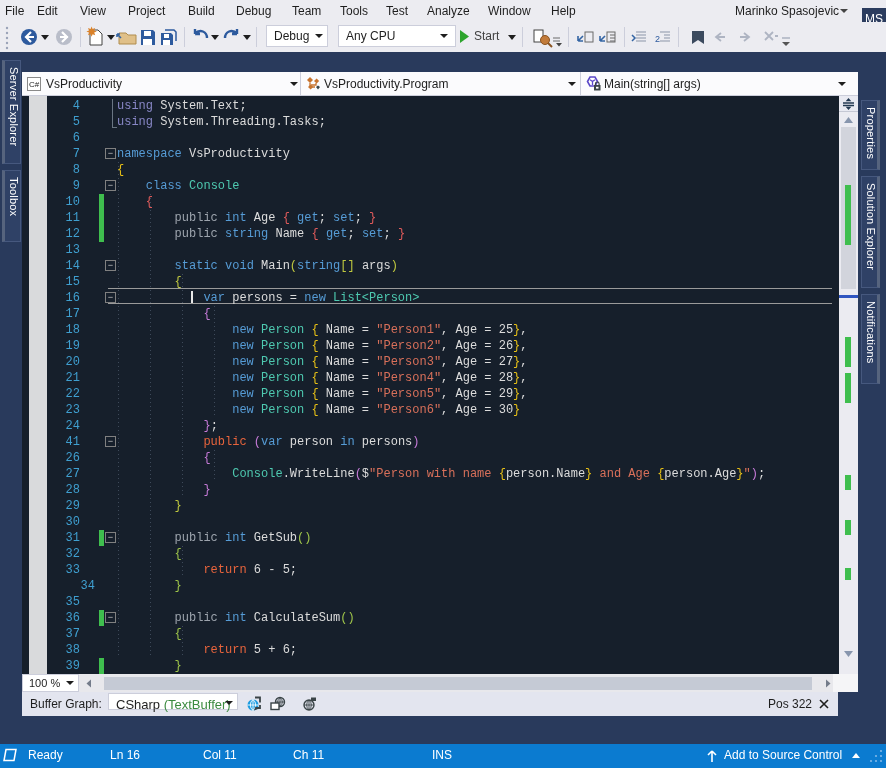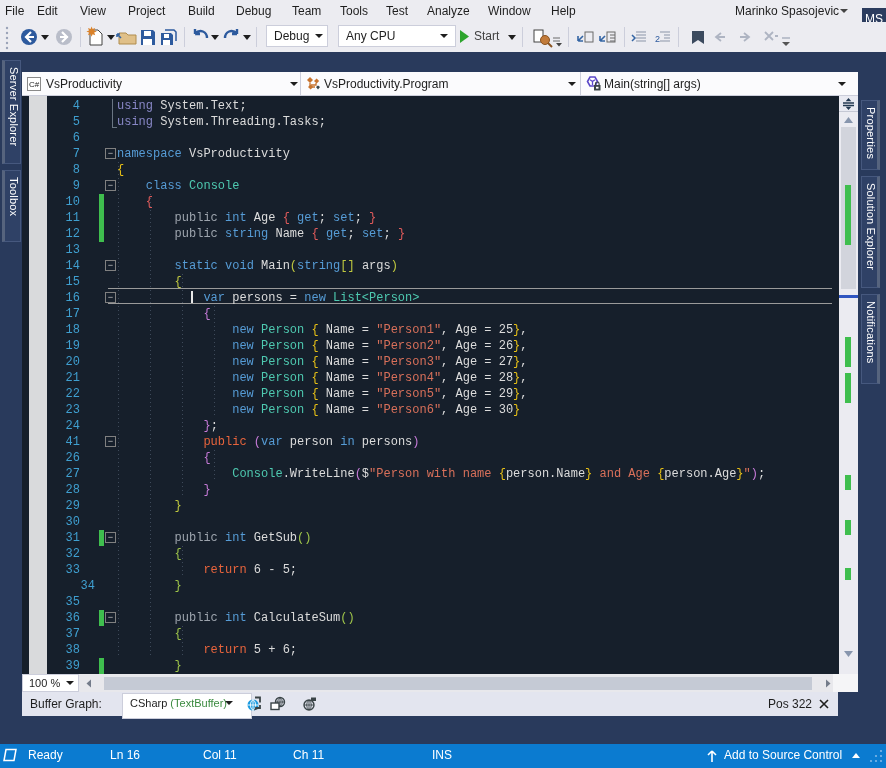--- a/index.html
+++ b/index.html
@@ -317,21 +317,21 @@
         <path d="M5 0.5 L0.5 4.5 L5 8.5 z" fill="#747C8A"></path>
       </svg>
 <div class="abs" style="left:82px;top:3px;width:708px;height:13px;background:#C5CAD5"></div>
 <svg class="abs" style="left:803px;top:5px" width="6" height="9" viewBox="0 0 6 9">
         <path d="M1 0.5 L5.5 4.5 L1 8.5 z" fill="#747C8A"></path>
       </svg>
 <div class="abs" style="left:811px;top:0;width:25px;height:18px;background:#F5F5F7"></div>
 </div>
 <div class="abs" id="bufbar">
 <span class="abs" style="left:8px;top:5px;font-size:12px;color:#1E1E1E">Buffer Graph:</span>
-<span class="combo" style="left:100px;top:1px;width:130px;height:26px;padding:3px 0 0 7px;font-size:11px">CSharp <span style="color:#3B8A3F">(TextBuffer)</span></span>
+<span class="combo" style="left:86px;top:1px;width:130px;height:17px;padding:3px 0 0 7px;font-size:13px">CSharp <span style="color:#3B8A3F">(TextBuffer)</span></span>
 <span class="caret" style="left:203px;top:9px"></span>
 <svg class="abs" style="left:224px;top:3px" width="80" height="17" viewBox="0 0 80 17">
 <circle cx="7" cy="10" r="5.5" fill="#1B9BE0"></circle>
         <path d="M1.5 10 h11 M7 4.5 a7 7 0 0 1 0 11 M7 4.5 a7 7 0 0 0 0 11 M7 4.5 v11" stroke="#FFF" stroke-width="0.9" fill="none"></path>
         <path d="M9 2.5 h5 v5 M14 10 v3 l-4 0" stroke="#3A4447" stroke-width="1.8" fill="none"></path>
         <path d="M8 15 l4 -1.5 l-1.5 4 z" fill="#3A4447" transform="rotate(180 10 14.5)"></path>
 <circle cx="34" cy="7" r="4.5" fill="none" stroke="#3A4447" stroke-width="1.4"></circle>
         <path d="M29.5 7 h9 M34 2.5 a5.5 5.5 0 0 1 0 9 M34 2.5 a5.5 5.5 0 0 0 0 9 M34 2.5 v9" stroke="#3A4447" stroke-width="0.9" fill="none"></path>
         <rect x="25" y="8" width="8" height="6.5" fill="#FFF" stroke="#3A4447" stroke-width="1.4"></rect>
 <circle cx="63" cy="10" r="5" fill="none" stroke="#3A4447" stroke-width="1.4"></circle>

